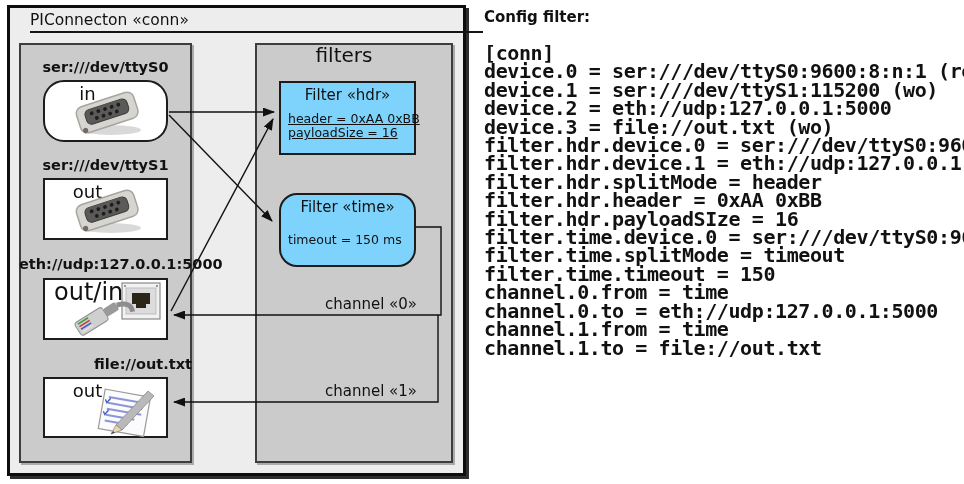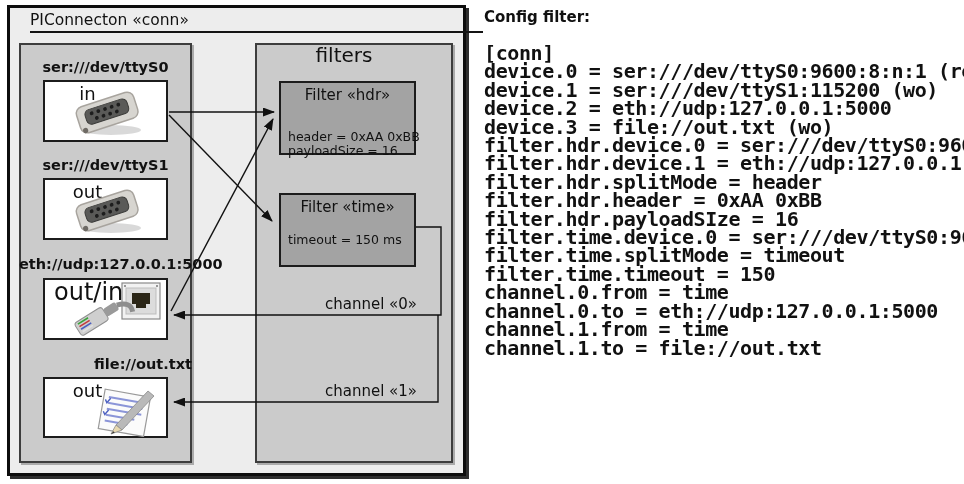--- a/index.html
+++ b/index.html
@@ -19,25 +19,25 @@
   .filters-title{position:absolute;left:245px;top:38px;width:178px;text-align:center;
                  font-size:20px;line-height:18px;}
 
   .dev-label{position:absolute;left:9px;width:173px;text-align:center;font-size:14.5px;line-height:18px;font-weight:bold;}
   .dev-box{position:absolute;left:33px;width:125px;height:62px;background:#ffffff;
            border:2px solid #1c1c1c;box-sizing:border-box;}
   .dev-dir{position:absolute;top:1px;left:0;right:36px;text-align:center;font-size:18px;line-height:22px;}
   .dev-dir-left{position:absolute;top:1px;left:9px;font-size:24px;line-height:22px;}
   .dev-icon{position:absolute;left:0;top:0;width:121px;height:58px;}
 
-  .filter-box{position:absolute;left:269px;width:137px;height:74px;background:#a3a3a3;
+  .filter-box{position:absolute;left:269px;width:137px;height:74px;background:#7dd3fc;
               border:2px solid #1c1c1c;box-sizing:border-box;}
   .filter-title{margin-top:3px;text-align:center;font-size:15px;line-height:18px;}
   .filter-params{padding-left:7px;font-size:12.5px;line-height:14px;white-space:pre;}
-  .fp-hdr{margin-top:26px;}
+  .fp-hdr{margin-top:8px;text-decoration:underline;}
   .fp-time{margin-top:17px;}
 
   .chan-label{position:absolute;left:245px;width:162px;text-align:right;font-size:15px;line-height:18px;}
 
   .arrows{position:absolute;left:0;top:0;width:453px;height:465px;pointer-events:none;}
   .arrows line,.arrows path.wire{stroke:#111;stroke-width:1.4;fill:none;}
 
   
   .config{position:absolute;left:484px;top:0;width:478px;}
   .config-heading{position:absolute;left:0;top:8px;font-size:15px;font-weight:bold;
@@ -51,21 +51,21 @@
 <div class="stage">
 
   <div class="diagram">
     <div class="d-title">PIConnecton «conn»</div>
 
     <div class="panel panel-devices"></div>
     <div class="panel panel-filters"></div>
     <div class="filters-title">filters</div>
 
     <div class="dev-label" style="top:50px;">ser:///dev/ttyS0</div>
-    <div class="dev-box" style="top:72px;">
+    <div class="dev-box" style="top:72px;border-radius:21px;">
       <span class="dev-dir">in</span>
       <svg class="dev-icon" viewBox="0 0 121 58">
         <ellipse cx="66" cy="48" rx="30" ry="5" fill="rgba(0,0,0,0.15)"></ellipse>
         <g transform="rotate(-18 62 30)">
           <rect x="32" y="17" width="60" height="27" rx="7" fill="#d7d5d0" stroke="#a8a49e" stroke-width="1.5"></rect>
           <rect x="40" y="22" width="44" height="15" rx="5" fill="#5a5a58" stroke="#3c3c3a"></rect>
           <circle cx="47" cy="26.5" r="1.9" fill="#1d1d1d"></circle>
             <circle cx="54" cy="26.5" r="1.9" fill="#1d1d1d"></circle>
           <circle cx="61" cy="26.5" r="1.9" fill="#1d1d1d"></circle>
             <circle cx="68" cy="26.5" r="1.9" fill="#1d1d1d"></circle>
@@ -146,21 +146,21 @@
         </g>
       </svg>
     </div>
 
     <div class="filter-box" style="top:73px;">
       <div class="filter-title">Filter «hdr»</div>
       <div class="filter-params fp-hdr">header = 0xAA 0xBB
 payloadSize = 16</div>
     </div>
 
-    <div class="filter-box" style="top:185px;">
+    <div class="filter-box" style="top:185px;border-radius:18px;">
       <div class="filter-title">Filter «time»</div>
       <div class="filter-params fp-time">timeout = 150 ms</div>
     </div>
 
     <div class="chan-label" style="top:287px;">channel «0»</div>
     <div class="chan-label" style="top:374px;">channel «1»</div>
 
     <svg class="arrows" viewBox="0 0 453 465">
       <defs>
         <marker id="arr" markerWidth="12" markerHeight="9" refX="11" refY="4.5" orient="auto" markerUnits="userSpaceOnUse">

